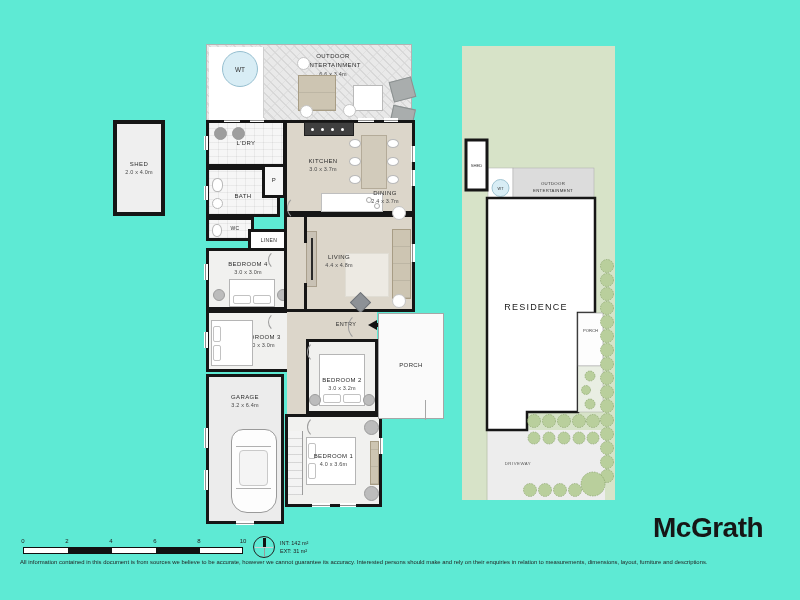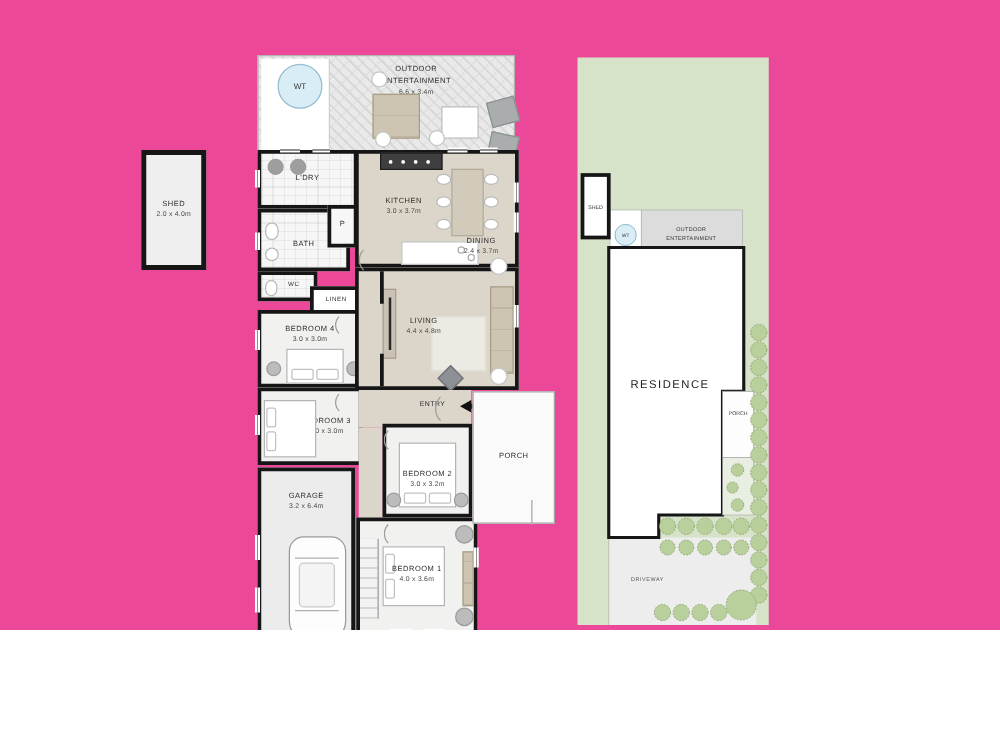--- a/index.html
+++ b/index.html
@@ -1,16 +1,16 @@
 <!DOCTYPE html>
 <html><head>
 <meta charset="utf-8">
 <style>
   html,body{margin:0;padding:0;background:#fff;}
-  .page{position:relative;width:800px;height:504px;background:#ec4899;overflow:hidden;
+  .page{position:relative;width:800px;height:600px;background:#5eead4;overflow:hidden;
         font-family:"Liberation Sans","DejaVu Sans",sans-serif;color:#222;}
   .abs{position:absolute;box-sizing:border-box;}
   .room{position:absolute;box-sizing:border-box;border:3px solid #161616;
         display:flex;flex-direction:column;align-items:center;justify-content:center;text-align:center;}
   .lbl{font-size:6px;letter-spacing:.4px;color:#2d2d2d;line-height:1.55;white-space:nowrap;}
   .dims{font-size:5.5px;color:#4a4a4a;letter-spacing:.2px;line-height:1.4;white-space:nowrap;}
   .beige{background:#dcd6ca;}
   .carpet{background:#f1f1ef;}
   .tile{background-color:#f6f6f6;
         background-image:repeating-linear-gradient(0deg,rgba(0,0,0,.05) 0 1px,transparent 1px 7px),
@@ -289,16 +289,17 @@
     <div class="abs" style="left:9px;top:1px;width:3px;height:10px;background:#111;"></div>
     <div class="abs" style="left:10px;top:11px;width:1px;height:9px;background:#999;"></div>
     <div class="abs" style="left:1px;top:10px;width:18px;height:1px;background:#cfcfcf;"></div>
   </div>
 
   <div class="abs" style="left:280px;top:539px;font-size:5.5px;line-height:1.5;color:#222;">
     <div>INT: 142 m²</div>
     <div>EXT: 31 m²</div>
   </div>
 
+  <div class="abs" style="left:653px;top:512px;font-size:28px;font-weight:600;letter-spacing:-0.5px;color:#161616;">McGrath</div>
 
   <div class="abs" style="left:20px;top:559px;width:770px;font-size:5.9px;color:#1f1f1f;white-space:nowrap;">All information contained in this document is from sources we believe to be accurate, however we cannot guarantee its accuracy. Interested persons should make and rely on their enquiries in relation to measurements, dimensions, layout, furniture and descriptions.</div>
 
 </div>
 
 </body></html>

